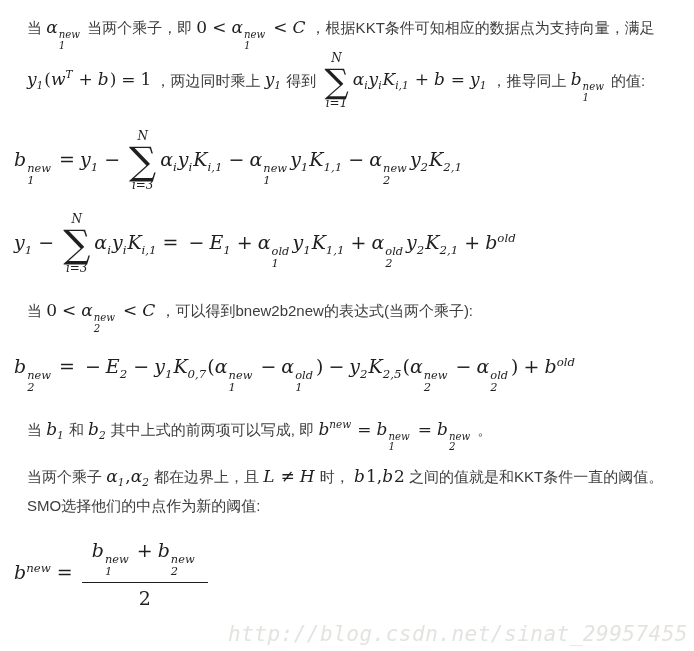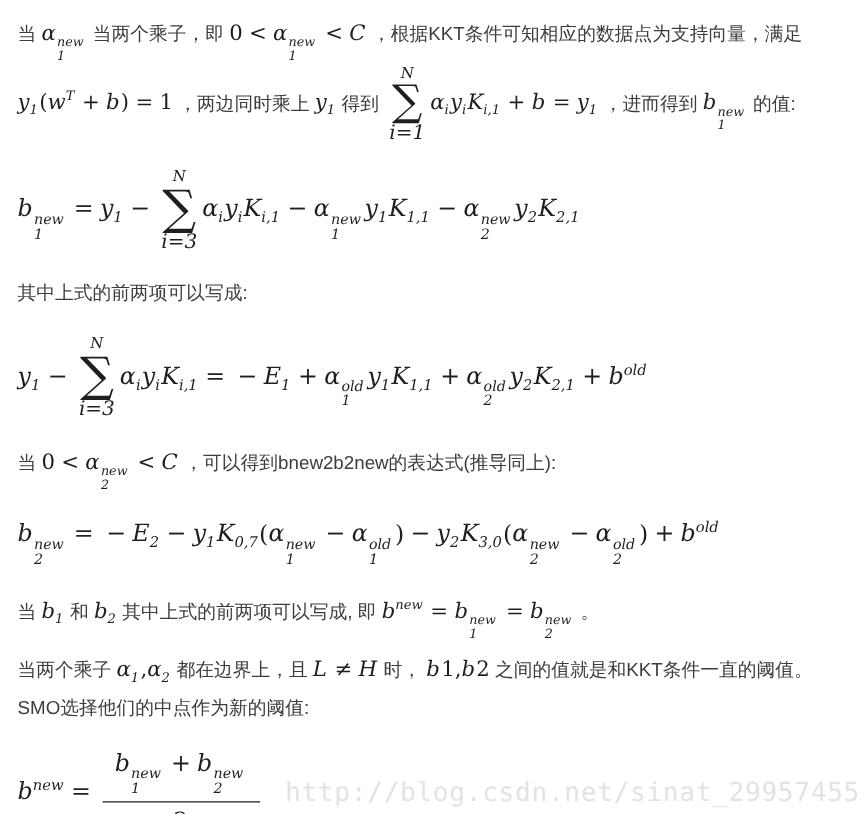--- a/index.html
+++ b/index.html
@@ -9,21 +9,21 @@
     overflow: hidden;
     position: relative;
     font-family: "Liberation Sans", "DejaVu Sans", sans-serif;
     color: #3d3d3d;
   }
   #doc { padding: 4px 14px 0 14px; }
 
   p.para {
     font-size: 15px;
     line-height: 1.8;
-    margin: 8px 0;
+    margin: 8px 13px;
     color: #3d3d3d;
   }
 
   
   .m {
     font-family: "DejaVu Serif", "Liberation Serif", serif;
     font-style: italic;
     color: #1f1f1f;
   }
   p.para .m { font-size: 17px; }
@@ -57,21 +57,21 @@
     display: inline-flex;
     flex-direction: column;
     align-items: center;
     vertical-align: middle;
     font-style: normal;
     margin: 0 4px;
     text-align: center;
   }
   .m-sum .sum-top { font-size: 12px; font-style: italic; line-height: 1.1; }
   .m-sum .sum-sig { font-size: 38px; line-height: 0.95; font-style: normal; }
-  .m-sum .sum-bot { font-size: 16px; font-style: italic; line-height: 1.1; }
+  .m-sum .sum-bot { font-size: 12px; font-style: italic; line-height: 1.1; }
   p.para .m-sum .sum-sig { font-size: 34px; }
 
   
   .m-frac {
     display: inline-flex;
     flex-direction: column;
     align-items: center;
     vertical-align: middle;
     margin: 0 4px;
   }
@@ -95,64 +95,63 @@
     <p class="para"><span class="txt">当 </span><span class="m"><span class="m-v">α<span class="m-ss">
             <span class="s-sup">new</span>
             <span class="s-sub">1</span>
           </span></span></span><span class="txt"> 当两个乘子，即 </span><span class="m"><span class="m-d">0</span><span class="m-op">&lt;</span><span class="m-v">α<span class="m-ss">
             <span class="s-sup">new</span>
             <span class="s-sub">1</span>
           </span></span><span class="m-op">&lt;</span><span class="m-v">C</span></span><span class="txt"> ，根据KKT条件可知相应的数据点为支持向量，满足 </span><span class="m"><span class="m-v">y<sub>1</sub></span><span class="m-d">(</span><span class="m-v">w<sup>T</sup></span><span class="m-op">+</span><span class="m-v">b</span><span class="m-d">)</span><span class="m-op">=</span><span class="m-d">1</span></span><span class="txt"> ，两边同时乘上 </span><span class="m"><span class="m-v">y<sub>1</sub></span></span><span class="txt"> 得到 </span><span class="m"><span class="m-sum">
           <span class="sum-top">N</span>
           <span class="sum-sig">∑</span>
           <span class="sum-bot">i=1</span>
-        </span><span class="m-v">α<sub>i</sub></span><span class="m-v">y<sub>i</sub></span><span class="m-v">K<sub>i,1</sub></span><span class="m-op">+</span><span class="m-v">b</span><span class="m-op">=</span><span class="m-v">y<sub>1</sub></span></span><span class="txt"> ，进而得到 </span><span class="m"><span class="m-v">b<span class="m-ss">
+        </span><span class="m-v">α<sub>i</sub></span><span class="m-v">y<sub>i</sub></span><span class="m-v">K<sub>i,1</sub></span><span class="m-op">+</span><span class="m-v">b</span><span class="m-op">=</span><span class="m-v">y<sub>1</sub></span></span><span class="txt"> ，推导同上 </span><span class="m"><span class="m-v">b<span class="m-ss">
             <span class="s-sup">new</span>
             <span class="s-sub">1</span>
           </span></span></span><span class="txt"> 的值:</span></p>
     <div class="formula m"><span class="m-v">b<span class="m-ss">
           <span class="s-sup">new</span>
           <span class="s-sub">1</span>
         </span></span><span class="m-op">=</span><span class="m-v">y<sub>1</sub></span><span class="m-op">−</span><span class="m-sum">
         <span class="sum-top">N</span>
         <span class="sum-sig">∑</span>
         <span class="sum-bot">i=3</span>
       </span><span class="m-v">α<sub>i</sub></span><span class="m-v">y<sub>i</sub></span><span class="m-v">K<sub>i,1</sub></span><span class="m-op">−</span><span class="m-v">α<span class="m-ss">
           <span class="s-sup">new</span>
           <span class="s-sub">1</span>
         </span></span><span class="m-v">y<sub>1</sub></span><span class="m-v">K<sub>1,1</sub></span><span class="m-op">−</span><span class="m-v">α<span class="m-ss">
           <span class="s-sup">new</span>
           <span class="s-sub">2</span>
         </span></span><span class="m-v">y<sub>2</sub></span><span class="m-v">K<sub>2,1</sub></span></div>
-    <p class="para"><span class="txt">其中上式的前两项可以写成:</span></p>
     <div class="formula m"><span class="m-v">y<sub>1</sub></span><span class="m-op">−</span><span class="m-sum">
         <span class="sum-top">N</span>
         <span class="sum-sig">∑</span>
         <span class="sum-bot">i=3</span>
       </span><span class="m-v">α<sub>i</sub></span><span class="m-v">y<sub>i</sub></span><span class="m-v">K<sub>i,1</sub></span><span class="m-op">=</span><span class="m-op">−</span><span class="m-v">E<sub>1</sub></span><span class="m-op">+</span><span class="m-v">α<span class="m-ss">
           <span class="s-sup">old</span>
           <span class="s-sub">1</span>
         </span></span><span class="m-v">y<sub>1</sub></span><span class="m-v">K<sub>1,1</sub></span><span class="m-op">+</span><span class="m-v">α<span class="m-ss">
           <span class="s-sup">old</span>
           <span class="s-sub">2</span>
         </span></span><span class="m-v">y<sub>2</sub></span><span class="m-v">K<sub>2,1</sub></span><span class="m-op">+</span><span class="m-v">b<sup>old</sup></span></div>
     <p class="para"><span class="txt">当 </span><span class="m"><span class="m-d">0</span><span class="m-op">&lt;</span><span class="m-v">α<span class="m-ss">
             <span class="s-sup">new</span>
             <span class="s-sub">2</span>
-          </span></span><span class="m-op">&lt;</span><span class="m-v">C</span></span><span class="txt"> ，可以得到bnew2b2new的表达式(推导同上):</span></p>
+          </span></span><span class="m-op">&lt;</span><span class="m-v">C</span></span><span class="txt"> ，可以得到bnew2b2new的表达式(当两个乘子):</span></p>
     <div class="formula m"><span class="m-v">b<span class="m-ss">
           <span class="s-sup">new</span>
           <span class="s-sub">2</span>
         </span></span><span class="m-op">=</span><span class="m-op">−</span><span class="m-v">E<sub>2</sub></span><span class="m-op">−</span><span class="m-v">y<sub>1</sub></span><span class="m-v">K<sub>0,7</sub></span><span class="m-d">(</span><span class="m-v">α<span class="m-ss">
           <span class="s-sup">new</span>
           <span class="s-sub">1</span>
         </span></span><span class="m-op">−</span><span class="m-v">α<span class="m-ss">
           <span class="s-sup">old</span>
           <span class="s-sub">1</span>
-        </span></span><span class="m-d">)</span><span class="m-op">−</span><span class="m-v">y<sub>2</sub></span><span class="m-v">K<sub>3,0</sub></span><span class="m-d">(</span><span class="m-v">α<span class="m-ss">
+        </span></span><span class="m-d">)</span><span class="m-op">−</span><span class="m-v">y<sub>2</sub></span><span class="m-v">K<sub>2,5</sub></span><span class="m-d">(</span><span class="m-v">α<span class="m-ss">
           <span class="s-sup">new</span>
           <span class="s-sub">2</span>
         </span></span><span class="m-op">−</span><span class="m-v">α<span class="m-ss">
           <span class="s-sup">old</span>
           <span class="s-sub">2</span>
         </span></span><span class="m-d">)</span><span class="m-op">+</span><span class="m-v">b<sup>old</sup></span></div>
     <p class="para"><span class="txt">当 </span><span class="m"><span class="m-v">b<sub>1</sub></span></span><span class="txt"> 和 </span><span class="m"><span class="m-v">b<sub>2</sub></span></span><span class="txt"> 其中上式的前两项可以写成, 即 </span><span class="m"><span class="m-v">b<sup>new</sup></span><span class="m-op">=</span><span class="m-v">b<span class="m-ss">
             <span class="s-sup">new</span>
             <span class="s-sub">1</span>
           </span></span><span class="m-op">=</span><span class="m-v">b<span class="m-ss">
@@ -165,13 +164,13 @@
               <span class="s-sup">new</span>
               <span class="s-sub">1</span>
             </span></span><span class="m-op">+</span><span class="m-v">b<span class="m-ss">
               <span class="s-sup">new</span>
               <span class="s-sub">2</span>
             </span></span></span>
         <span class="fr-den"><span class="m-d">2</span></span>
       </span></div>
   </div>
 
-<span class="watermark" style="color: rgb(229, 227, 224);">http://blog.csdn.net/sinat_29957455</span>
+<span class="watermark" style="color: rgb(229, 227, 224); font-style: italic;">http://blog.csdn.net/sinat_29957455</span>
 
 </body></html>

